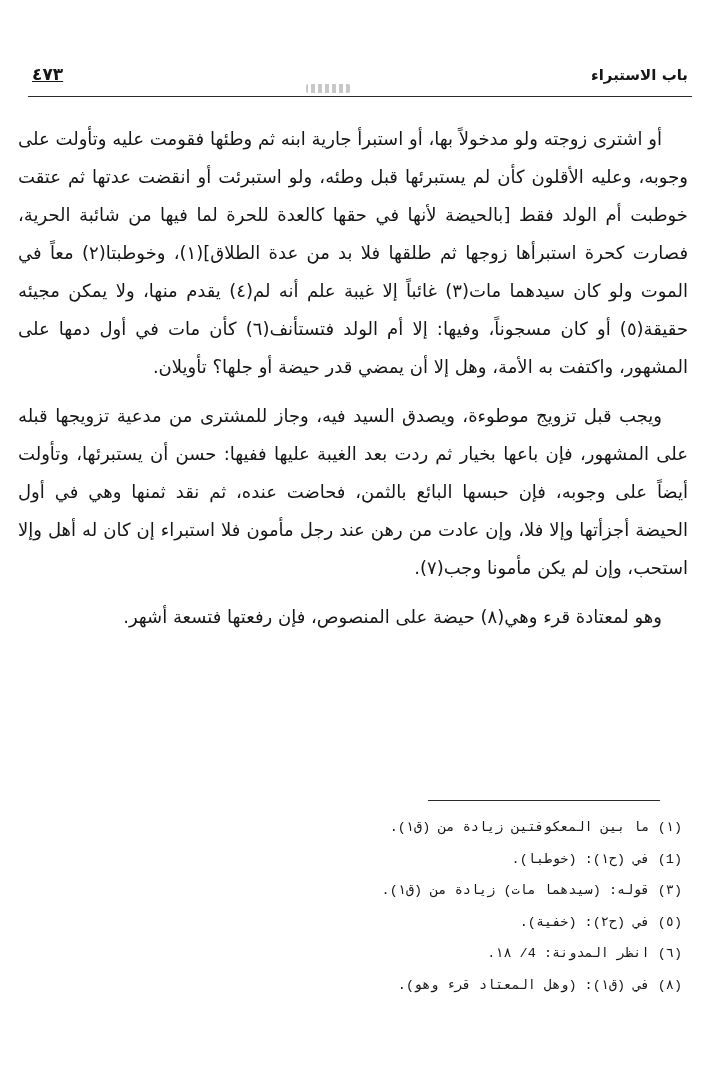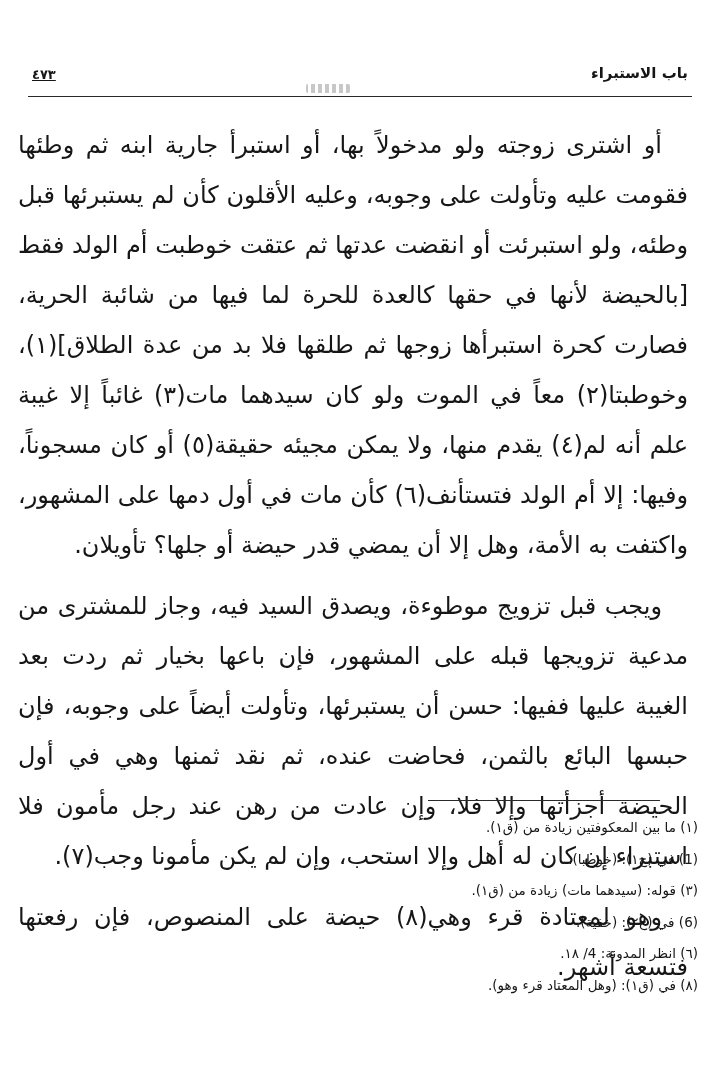--- a/index.html
+++ b/index.html
@@ -27,21 +27,21 @@
     display: flex;
     justify-content: space-between;
     align-items: flex-end;
     font-size: 15px;
     font-weight: bold;
   }
   .header-title {
     letter-spacing: 0.5px;
   }
   .page-number {
-    font-size: 13px;
+    font-size: 17px;
     text-decoration: underline;
   }
   .header-rule {
     position: absolute;
     top: 96px;
     right: 26px;
     left: 28px;
     border-top: 1.6px solid #2a2a2a;
   }
   .print-artifact {
@@ -56,43 +56,44 @@
       transparent 4px, transparent 7px
     );
     opacity: 0.55;
     border-radius: 2px;
   }
   .body-text {
     position: absolute;
     top: 120px;
     right: 30px;
     left: 18px;
-    font-size: 24px;
-    line-height: 50px;
+    font-size: 18px;
+    line-height: 38px;
     text-align: justify;
   }
   .body-text p {
     margin: 0 0 11px 0;
     text-indent: 26px;
   }
   .footnote-rule {
     position: absolute;
     top: 800px;
     right: 58px;
     width: 232px;
     border-top: 1.6px solid #2a2a2a;
   }
   .footnotes {
     position: absolute;
     top: 812px;
-    right: 20px;
+    right: 36px;
     left: 30px;
     font-size: 13.5px;
     line-height: 31.5px;
     text-align: right;
+    font-family: Liberation Mono, monospace;
   }
   .footnote {
     white-space: nowrap;
   }
 </style>
 </head>
 <body>
 
 <div class="page">
 
@@ -110,18 +111,18 @@
     <p>ويجب قبل تزويج موطوءة، ويصدق السيد فيه، وجاز للمشترى من مدعية تزويجها قبله على المشهور، فإن باعها بخيار ثم ردت بعد الغيبة عليها ففيها: حسن أن يستبرئها، وتأولت أيضاً على وجوبه، فإن حبسها البائع بالثمن، فحاضت عنده، ثم نقد ثمنها وهي في أول الحيضة أجزأتها وإلا فلا، وإن عادت من رهن عند رجل مأمون فلا استبراء إن كان له أهل وإلا استحب، وإن لم يكن مأمونا وجب(٧).</p>
     <p>وهو لمعتادة قرء وهي(٨) حيضة على المنصوص، فإن رفعتها فتسعة أشهر.</p>
   </div>
 
   <div class="footnote-rule"></div>
 
   <div class="footnotes">
     <div class="footnote">(١) ما بين المعكوفتين زيادة من (ق١).</div>
     <div class="footnote">(1) في (ح١): (خوطبا).</div>
     <div class="footnote">(٣) قوله: (سيدهما مات) زيادة من (ق١).</div>
-    <div class="footnote">(6) في (ح٢): (خفية).</div>
+    <div class="footnote">(٥) في (ح٢): (خفية).</div>
     <div class="footnote">(٦) انظر المدونة: 4/ ١٨.</div>
     <div class="footnote">(٨) في (ق١): (وهل المعتاد قرء وهو).</div>
   </div>
 
 </div>
 
 </body></html>

